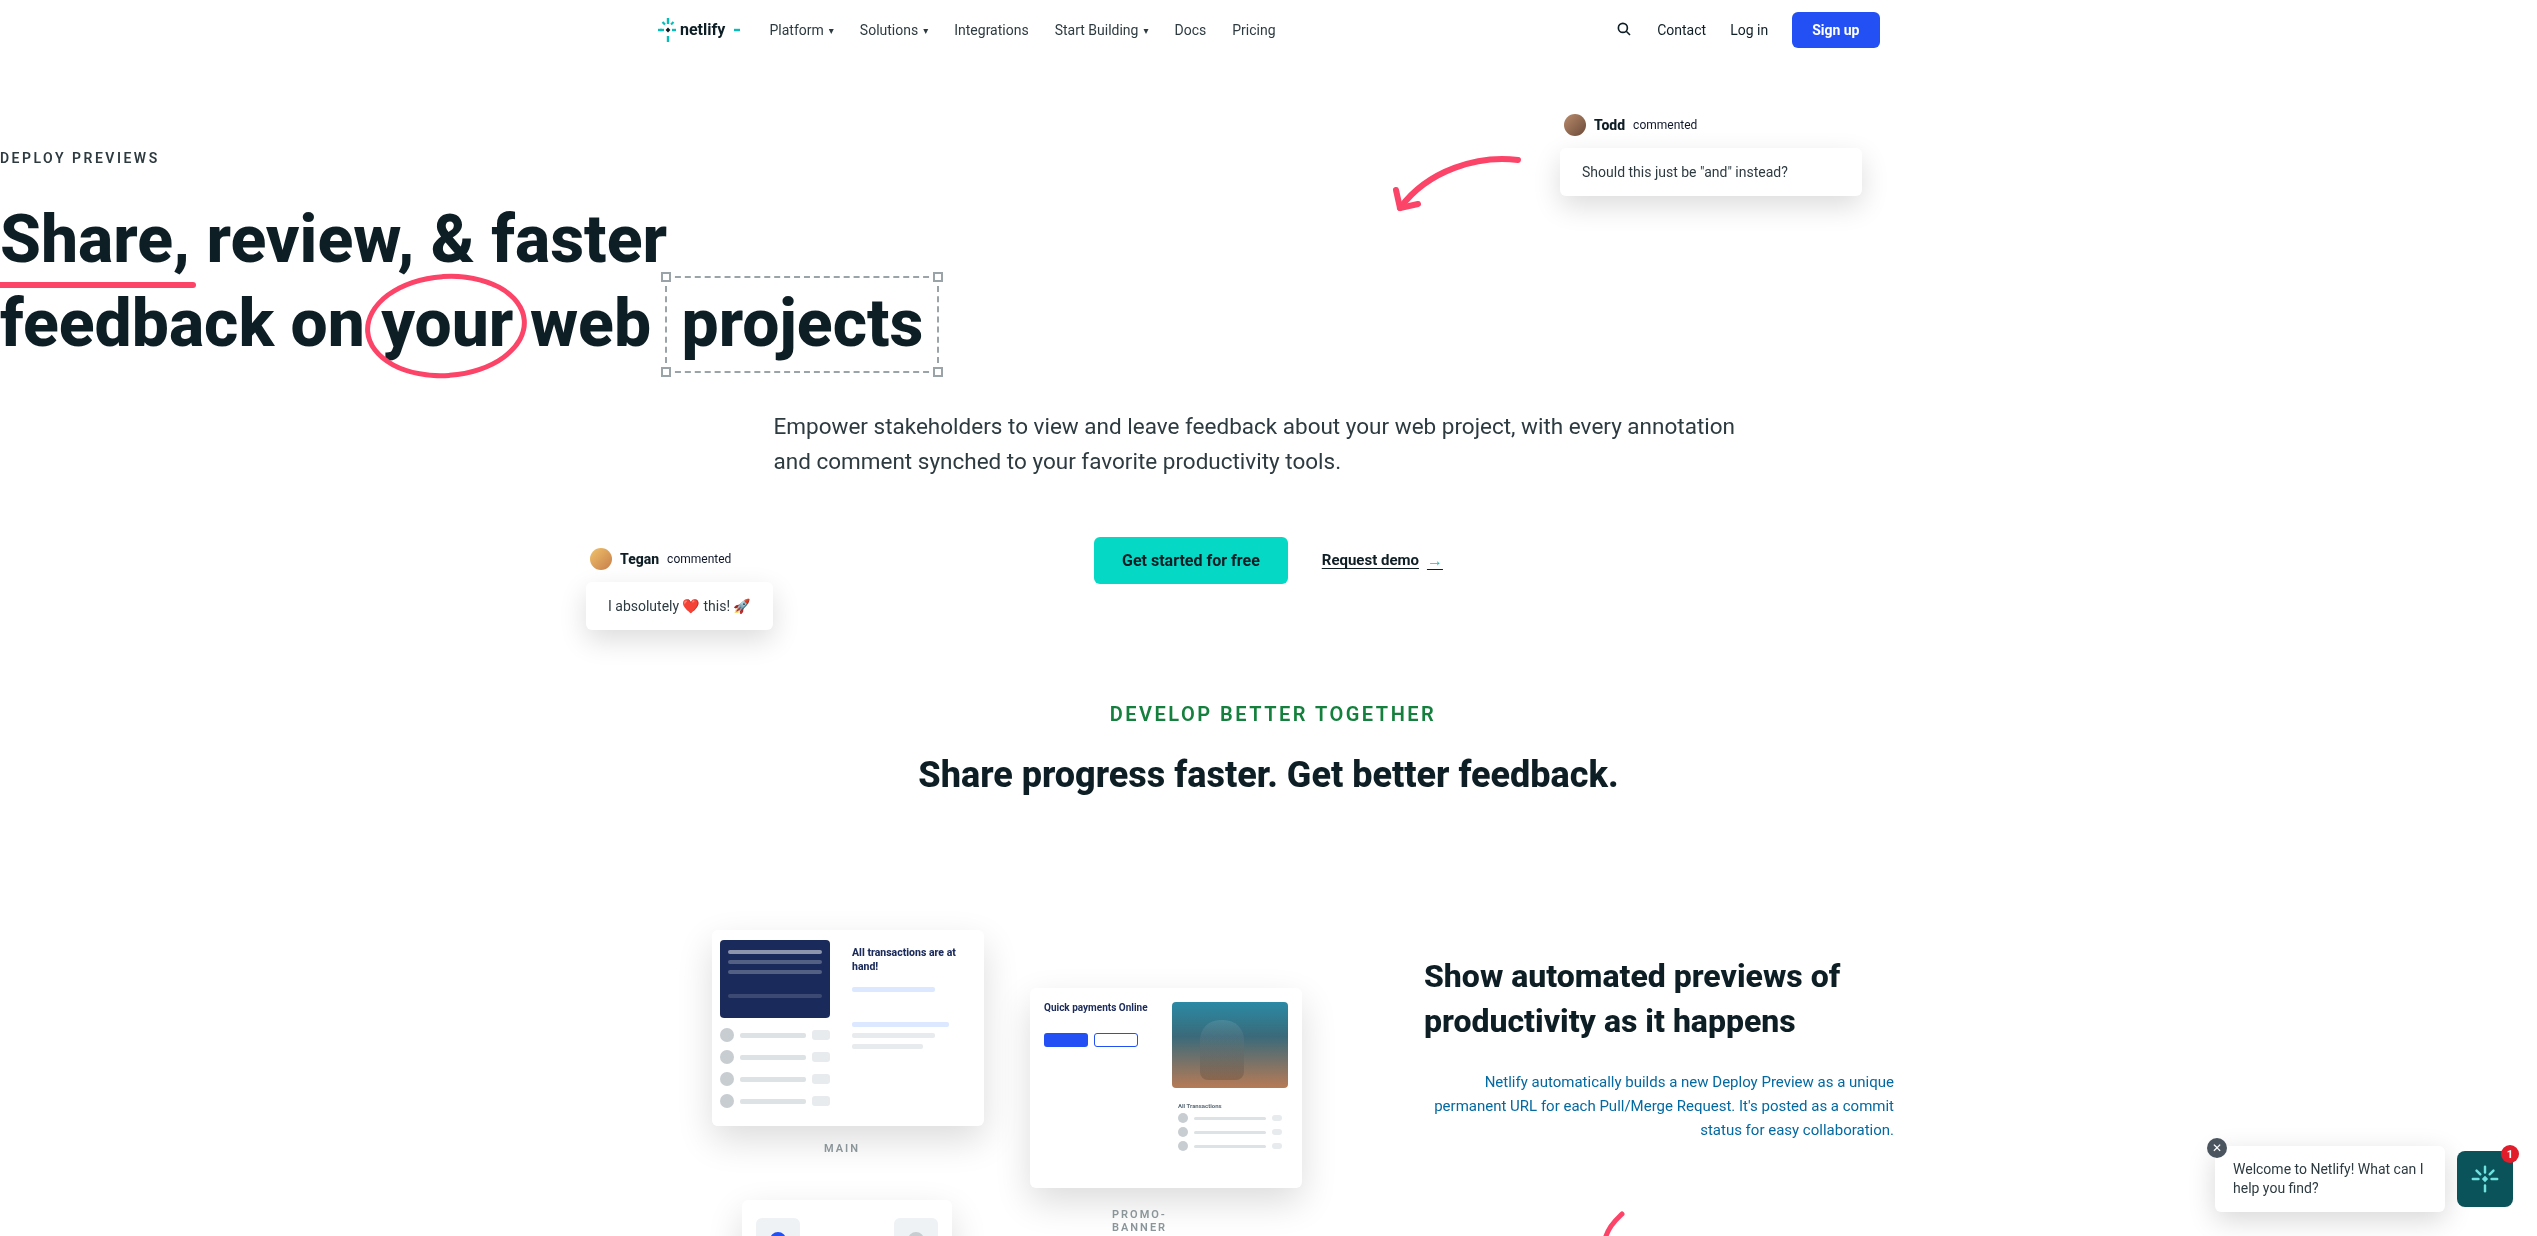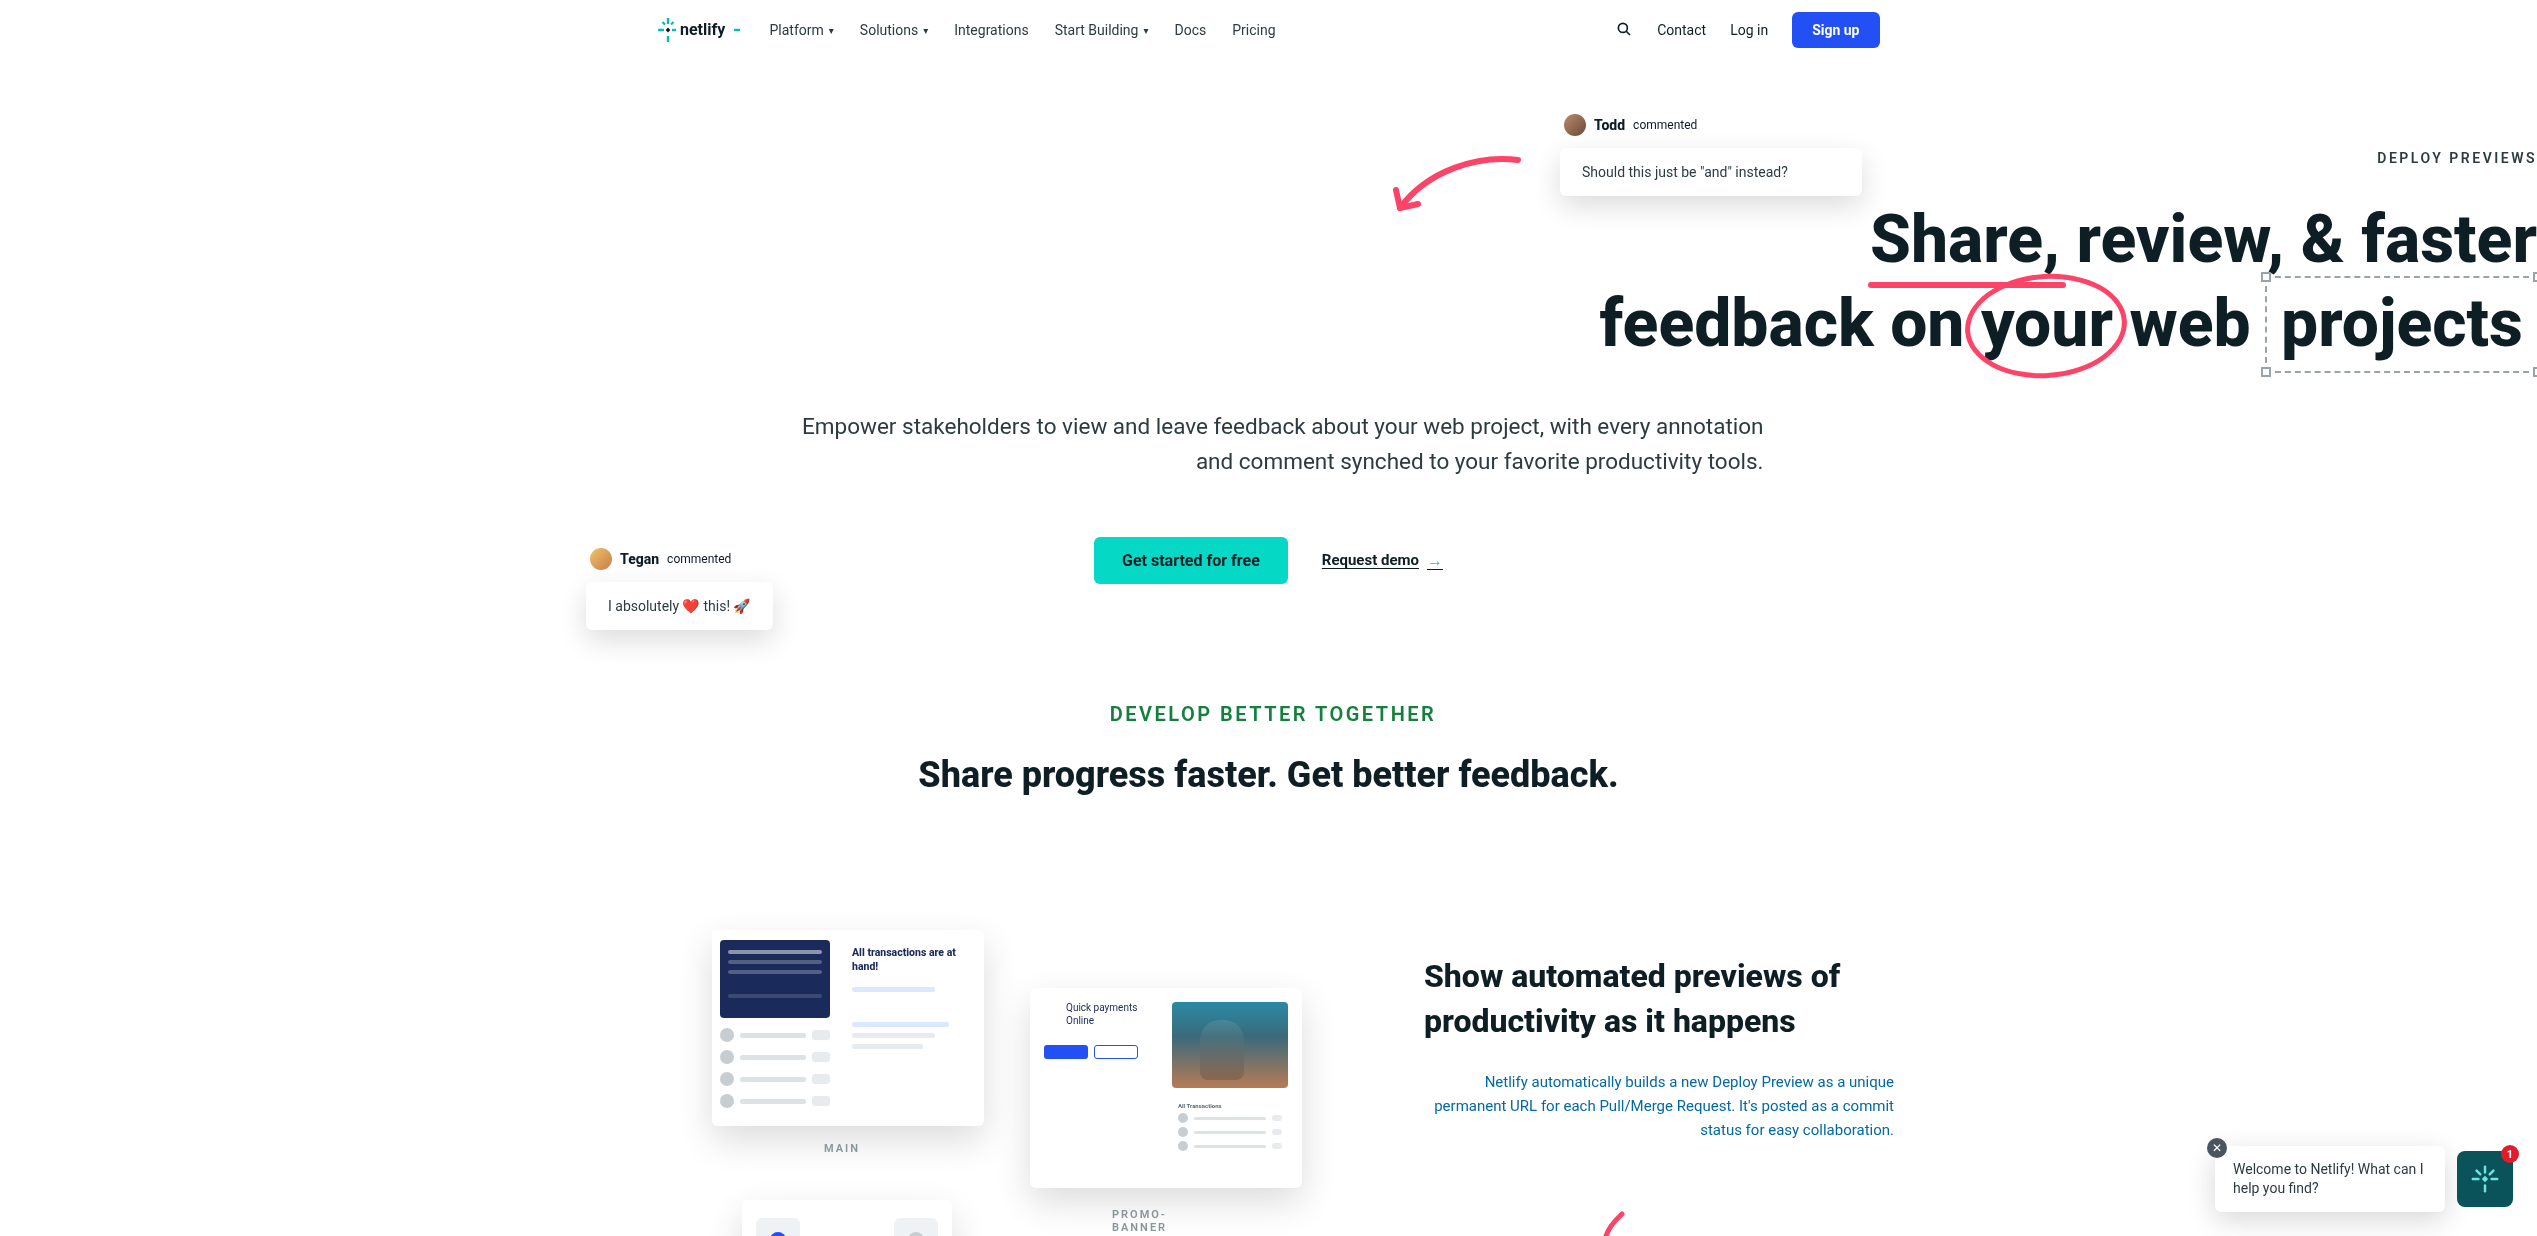--- a/index.html
+++ b/index.html
@@ -44,21 +44,21 @@
   border-radius: 6px;
   cursor: pointer;
 }
 .search-glyph svg { width: 18px; height: 18px; }
 
 
 .hero {
   position: absolute;
   left: 0; right: 0;
   top: 150px;
-  text-align: right;
+  text-align: left;
 }
 .eyebrow {
   font-size: 14px;
   letter-spacing: 2.5px;
   font-weight: 600;
   color: #2d3b41;
   text-transform: uppercase;
 }
 .headline {
   margin-top: 32px;
@@ -235,21 +235,21 @@
 .mrow .dot { width:14px;height:14px;border-radius:50%;background:#c7cdd1; }
 .mrow .bar { flex:1; height:5px; background:#dde2e5; border-radius:2px; }
 .mrow .pill { width:18px;height:10px;border-radius:3px;background:#e7ebed; }
 .mock-main-right { flex:1; padding: 16px 14px; }
 .mmr-title { font-size: 10.5px; font-weight:800; line-height:1.3; color:#1a2a5a; }
 .mmr-line { margin-top:14px; height:5px; width:70%; background:#dbe8ff; border-radius:2px; }
 .mock-label { position:absolute; font-size:11px; letter-spacing:2px; color:#8a9599; font-weight:600; }
 .lbl-main { left: 112px; top: 212px; }
 .mock-promo { left: 318px; top: 58px; width: 272px; height: 200px; display:flex; padding:14px; gap:10px; }
 .promo-left { width:118px; }
-.promo-title { font-size:10px; font-weight:400; color:#1a2a5a; line-height:1.25;margin-left:22px; }
+.promo-title { font-size:10px; font-weight:700; color:#1a2a5a; line-height:1.25; }
 .promo-btns { margin-top:18px; display:flex; gap:6px; }
 .pb { height:14px; border-radius:3px; }
 .pb1 { width:44px; background:#2250f4; }
 .pb2 { width:44px; border:1px solid #2250f4; }
 .promo-right { flex:1; }
 .promo-img { width:100%; height:86px; border-radius:4px; background: linear-gradient(180deg,#2a8aa5 0%, #3a6a7a 40%, #b77b55 100%); position:relative; }
 .promo-img::after { content:""; position:absolute; left:28px; top:18px; width:44px; height:60px; background: linear-gradient(180deg, rgba(255,255,255,0.1), rgba(0,0,0,0.15)); border-radius: 20px 20px 8px 8px; }
 .promo-panel { margin-top:8px; border-radius:4px; padding:6px; }
 .promo-panel .tiny { font-size:6px; color:#5a6a78; font-weight:700; margin-bottom:4px;}
 .lbl-promo { left: 400px; top: 278px; }

